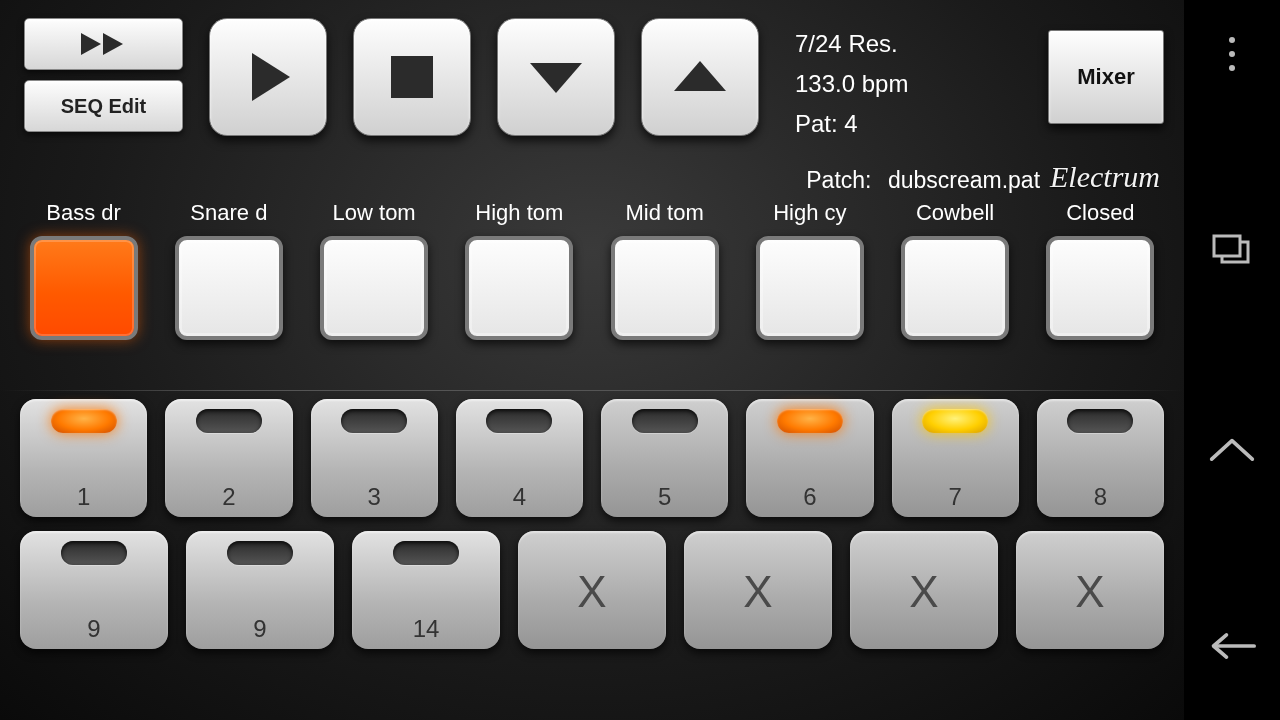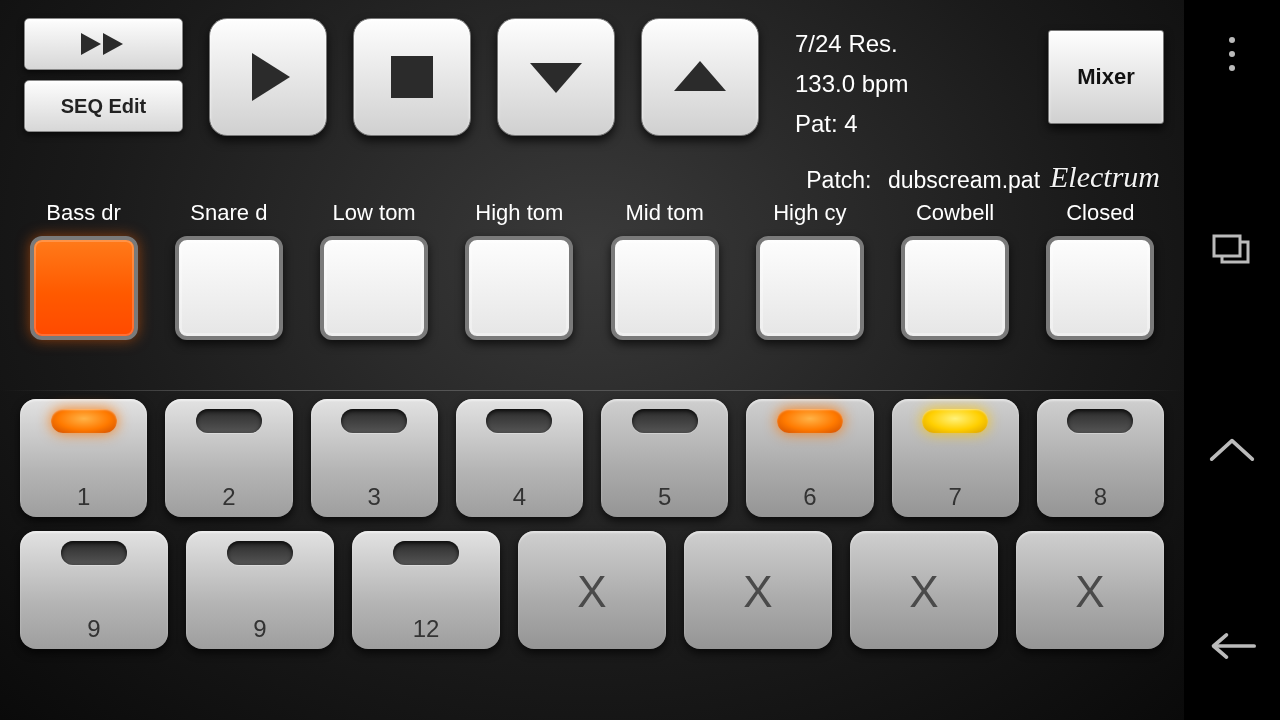--- a/index.html
+++ b/index.html
@@ -290,21 +290,21 @@
         <div class="step">
           <div class="led"></div>
           <div>9</div>
         </div>
         <div class="step">
           <div class="led"></div>
           <div>9</div>
         </div>
         <div class="step">
           <div class="led"></div>
-          <div>12</div>
+          <div>14</div>
         </div>
         <div class="step x-pad shaded">
           <div class="x-mark">X</div>
         </div>
         <div class="step x-pad shaded">
           <div class="x-mark">X</div>
         </div>
         <div class="step x-pad shaded">
           <div class="x-mark">X</div>
         </div>

